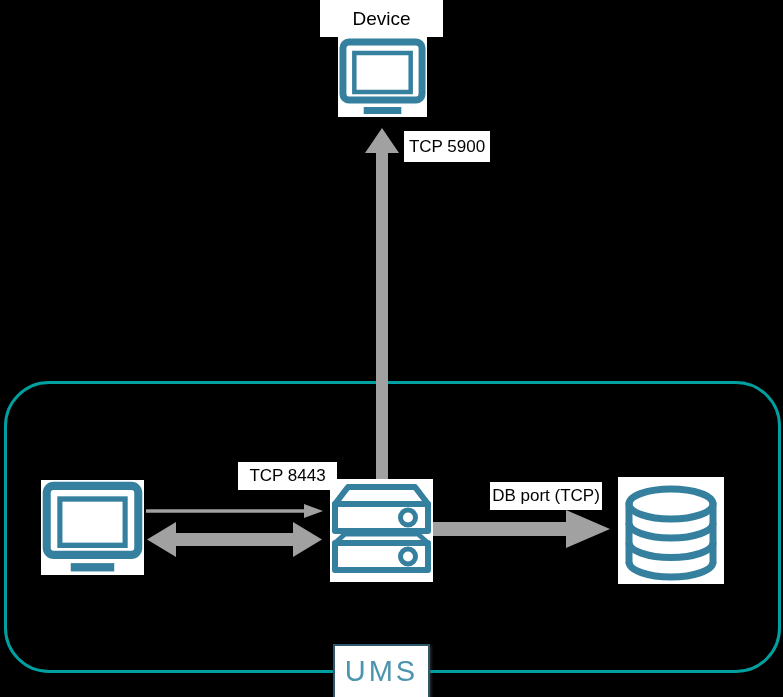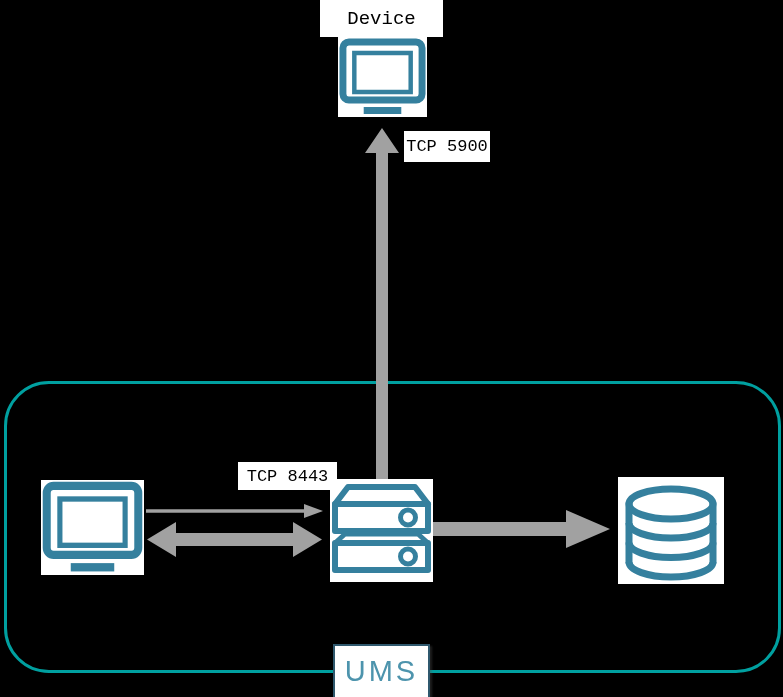--- a/index.html
+++ b/index.html
@@ -66,21 +66,21 @@
   }
 
   svg .teal-stroke { stroke: var(--icon-teal, #35809e); fill: none; }
   svg .teal-stroke-filled { stroke: var(--icon-teal, #35809e); fill: #ffffff; }
   svg .teal-fill { fill: var(--icon-teal, #35809e); }
   svg .gray-fill { fill: var(--arrow-gray, #a1a1a1); }
   svg .gray-stroke { stroke: var(--arrow-gray, #a1a1a1); fill: none; }
 
   .arrow-layer { z-index: 1; }
   .node-layer  { z-index: 2; }
-  .chip-layer  { z-index: 4; font-family: Liberation Mono, monospace; }
+  .chip-layer  { z-index: 4; }
 </style>
 </head>
 <body>
 
 <div class="canvas">
 
   <div class="abs chip chip-layer" style="left:320px; top:0; width:123px; height:37px; font-size:19px;">
     <span>Device</span>
   </div>
 
@@ -131,20 +131,23 @@
       <polygon class="teal-stroke-filled" points="5,64 15,55 88,55 98,64" stroke-width="5" stroke-linejoin="round"></polygon>
       <rect class="teal-stroke-filled" x="5" y="64" width="93" height="27" stroke-width="6" stroke-linejoin="round"></rect>
       <circle class="teal-stroke" cx="78" cy="77.5" r="7.5" stroke-width="5"></circle>
     </svg>
   </div>
 
   <svg class="abs arrow-layer" style="left:433px; top:509px;" width="178" height="40" viewBox="0 0 178 40">
     <polygon class="gray-fill" points="0,13 133,13 133,1 177,20 133,39 133,27 0,27"></polygon>
   </svg>
 
+  <div class="abs chip chip-layer" style="left:490px; top:482px; width:112px; height:28px;">
+    <span>DB port (TCP)</span>
+  </div>
 
   <div class="abs tile node-layer" style="left:618px; top:477px; width:106px; height:107px;">
     <svg width="106" height="107" viewBox="0 0 106 107">
       <ellipse class="teal-stroke" cx="53" cy="27" rx="42" ry="15" stroke-width="7"></ellipse>
       <path class="teal-stroke" d="M11,27 V85" stroke-width="7" stroke-linecap="round"></path>
       <path class="teal-stroke" d="M95,27 V85" stroke-width="7" stroke-linecap="round"></path>
       <path class="teal-stroke" d="M11,46 A42,15 0 0 0 95,46" stroke-width="7"></path>
       <path class="teal-stroke" d="M11,65.5 A42,15 0 0 0 95,65.5" stroke-width="7"></path>
       <path class="teal-stroke" d="M11,85 A42,15 0 0 0 95,85" stroke-width="7"></path>
     </svg>

